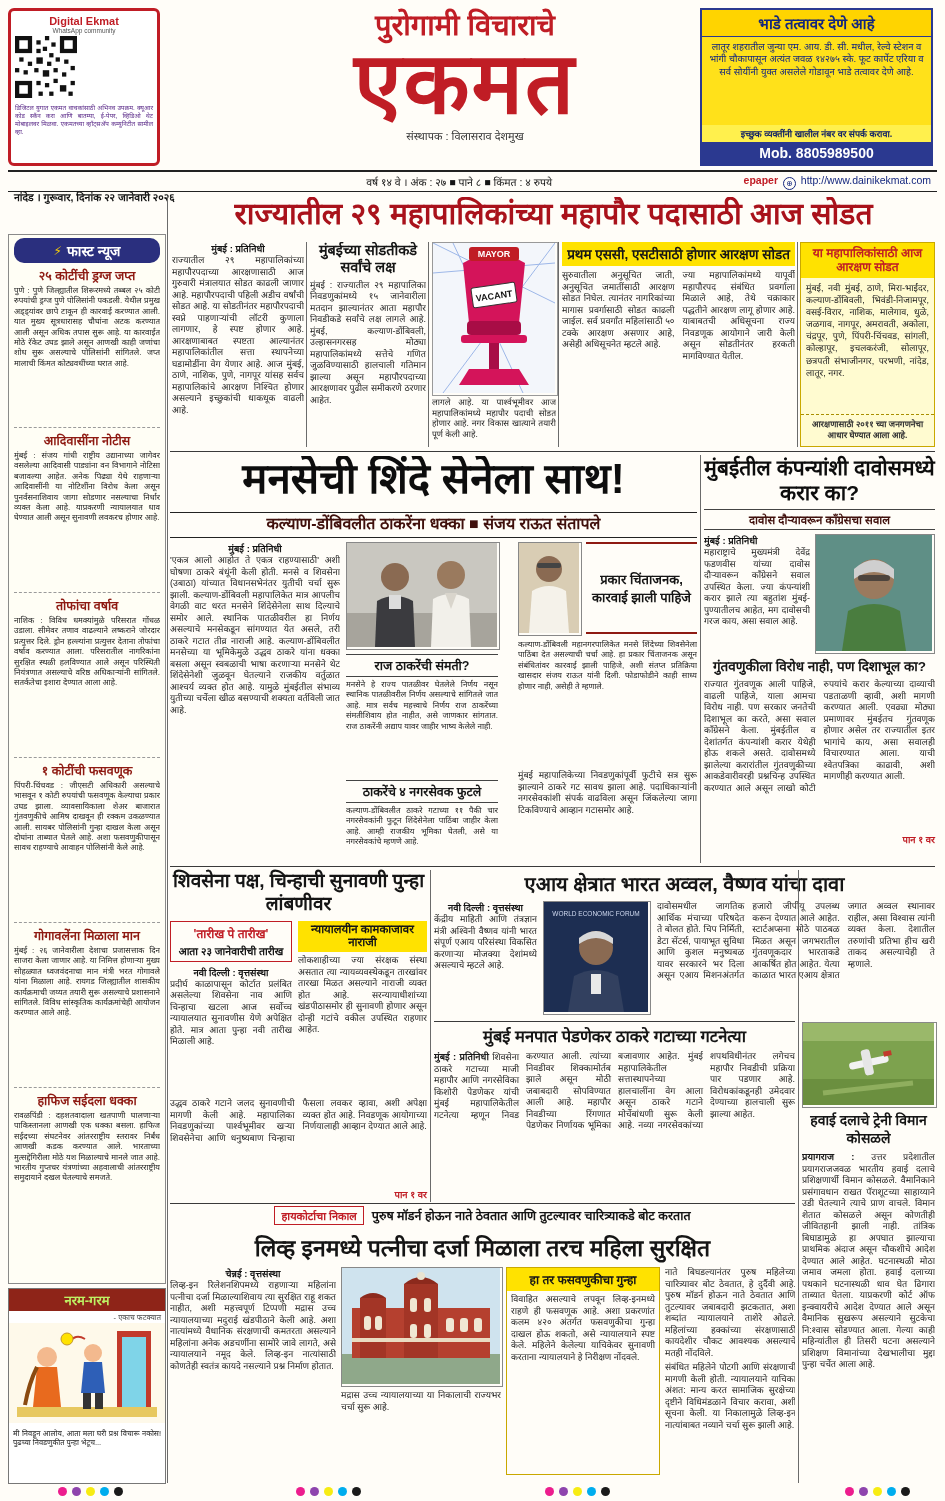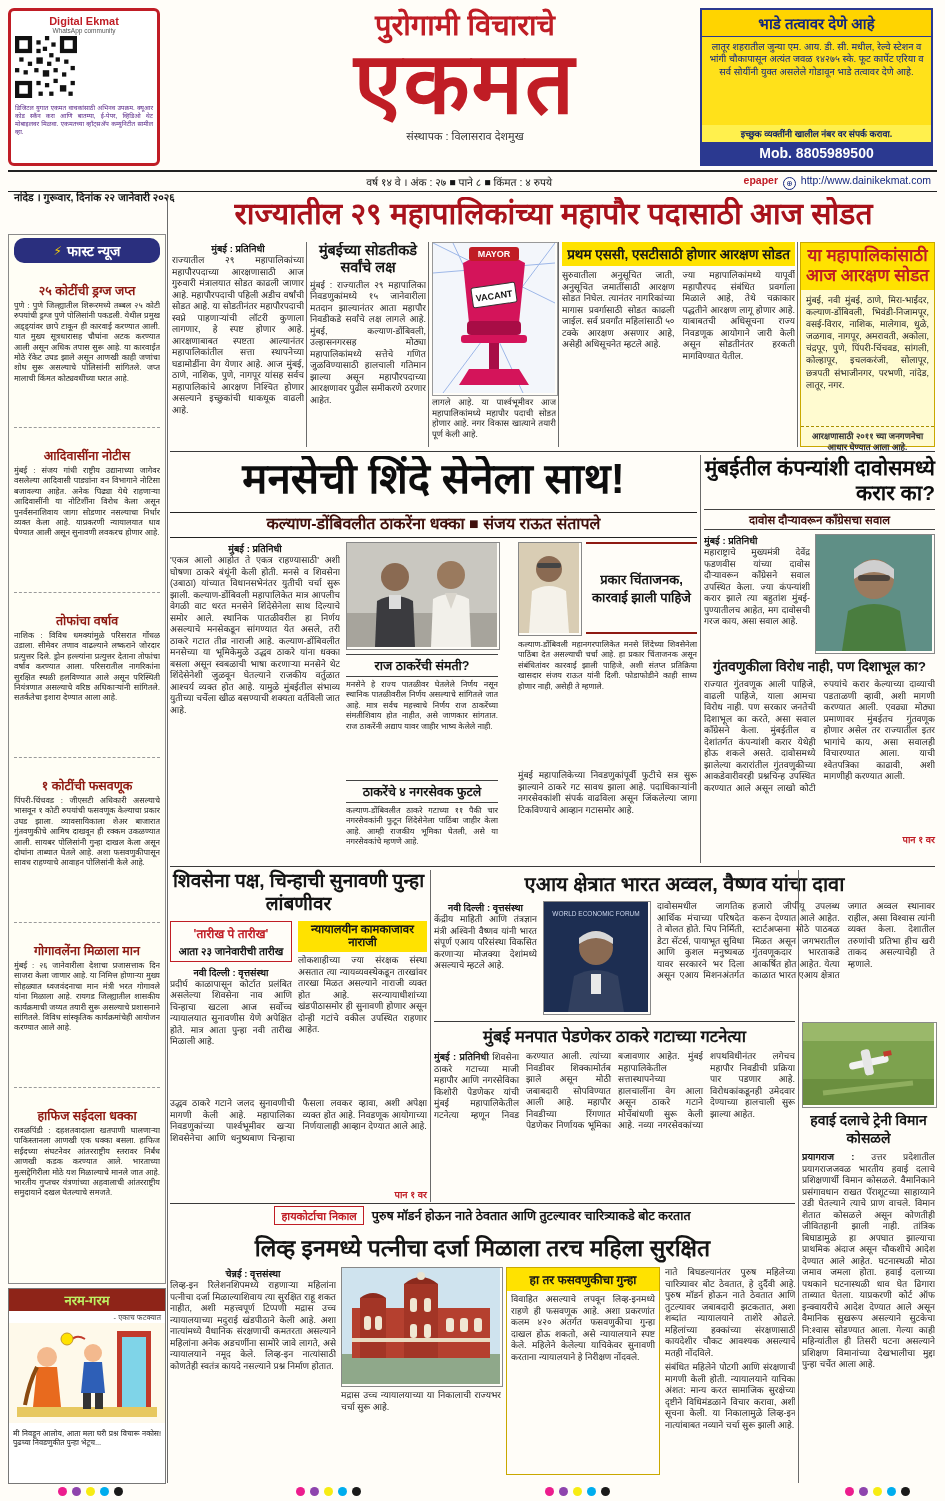--- a/index.html
+++ b/index.html
@@ -40,41 +40,41 @@
   .globe{display:inline-block;width:11px;height:11px;border-radius:50%;border:1.5px solid #14277e;color:#14277e;
          font-size:8px;line-height:11px;text-align:center;vertical-align:-2px;margin:0 2px;}
 
   .lead-head{left:170px;top:197px;width:767px;height:40px;color:#a9121b;font-size:30px;font-weight:bold;text-align:center;line-height:1.15;}
 
   
   .sidebar{left:8px;top:234px;width:158px;height:1050px;border:1px solid #8a8a8a;box-sizing:border-box;padding:3px 5px;background:#fffef5;}
   .fn-header{background:#2a2f7e;color:#fff;font-weight:bold;font-size:14px;text-align:center;border-radius:10px;
              padding:3px 0;display:flex;align-items:center;justify-content:center;gap:5px;}
   .fn-bolt{color:#ffd400;font-size:12px;}
-  .fn-item{height:165px;overflow:hidden;border-bottom:1px dashed #9a9a9a;padding-top:19px;box-sizing:border-box;}
+  .fn-item{height:165px;overflow:hidden;border-bottom:1px dashed #9a9a9a;padding-top:4px;box-sizing:border-box;}
   .fn-item:last-child{border-bottom:none;}
   .fn-head{color:#8e1a12;font-weight:bold;font-size:12.5px;text-align:center;margin-bottom:2px;}
 
   
   .cartoon{left:8px;top:1288px;width:158px;height:196px;border:1px solid #777;box-sizing:border-box;background:#fff;}
   .cartoon-title{background:#8e2418;color:#bef264;font-weight:bold;font-size:13px;text-align:center;padding:2px 0;}
   .cartoon-credit{font-size:7.5px;color:#444;text-align:right;padding:1px 4px;}
   .cartoon-cap{font-size:7.5px;line-height:1.25;color:#222;padding:2px 4px;text-align:justify;}
 
   
   .colA{left:172px;top:242px;width:132px;height:205px;}
   .colB{left:310px;top:242px;width:116px;height:205px;}
   .colB-head{font-size:14.5px;font-weight:bold;line-height:1.2;text-align:center;margin-bottom:3px;}
   .chair-wrap{left:432px;top:242px;width:124px;height:152px;border:1px solid #999;}
   .chair-cap{left:432px;top:397px;width:124px;height:50px;font-size:8.5px;line-height:1.25;text-align:justify;color:#222;}
   .reserveD{left:562px;top:242px;width:233px;height:205px;}
   .reserve-head{background:#ffe200;font-weight:bold;font-size:13.5px;text-align:center;padding:3px 2px;margin-bottom:4px;}
   .reserve-cols{column-count:2;column-gap:8px;height:172px;}
   .listE{left:800px;top:242px;width:135px;height:205px;border:1px solid #c9a800;background:#fffbd0;box-sizing:border-box;}
-  .list-head{background:#ffe200;color:#c01d25;font-weight:bold;font-size:17px;text-align:center;padding:3px 2px;line-height:1.2;}
+  .list-head{background:#ffe200;color:#c01d25;font-weight:bold;font-size:12px;text-align:center;padding:3px 2px;line-height:1.2;}
   .list-body{font-size:9px;line-height:1.35;padding:4px 5px;text-align:justify;color:#222;}
   .list-note{border-top:1px dashed #a98f00;font-size:8.5px;font-weight:bold;padding:3px 5px;text-align:center;color:#333;}
 
   
   .mns-head{left:170px;top:456px;width:527px;height:52px;font-size:42px;font-weight:bold;text-align:center;line-height:1.1;color:#0d0d0d;}
   .mns-deck{left:170px;top:512px;width:527px;height:24px;border-top:1.5px solid #222;border-bottom:1.5px solid #222;
             font-size:16px;font-weight:bold;text-align:center;line-height:22px;color:#40100c;}
   .mns-content{left:170px;top:542px;width:527px;height:320px;}
   .mns-col1{position:absolute;left:0;top:0;width:170px;height:320px;overflow:hidden;}
   .byline{font-weight:bold;font-size:9.5px;}
@@ -83,21 +83,21 @@
   .boxhead{font-weight:bold;font-size:12.5px;text-align:center;border-top:1px solid #444;border-bottom:1px solid #444;padding:2px 0;margin-bottom:3px;}
   .mns-futbox{position:absolute;left:176px;top:238px;width:152px;height:82px;overflow:hidden;}
   .mns-rautphoto{position:absolute;left:348px;top:0;width:62px;height:92px;border:1px solid #888;}
   .mns-rauthead{position:absolute;left:416px;top:0;width:111px;height:92px;font-weight:bold;font-size:13px;text-align:center;
                 display:flex;align-items:center;border-top:2px solid #8e1a12;border-bottom:2px solid #8e1a12;box-sizing:border-box;}
   .mns-rautbody{position:absolute;left:348px;top:98px;width:179px;height:126px;overflow:hidden;}
   .mns-col2{position:absolute;left:348px;top:228px;width:179px;height:92px;overflow:hidden;}
 
   
   .davos{left:704px;top:455px;width:231px;height:408px;}
-  .davos-head{font-size:21px;font-weight:bold;line-height:1.2;text-align:right;color:#0d0d0d;}
+  .davos-head{font-size:21px;font-weight:bold;line-height:1.2;text-align:center;color:#0d0d0d;}
   .davos-deck{border-top:1px solid #444;border-bottom:1px solid #444;font-size:11.5px;font-weight:bold;text-align:center;padding:2px 0;margin:4px 0;color:#40100c;}
   .davos-row{display:flex;gap:5px;margin-top:2px;}
   .davos-photo{width:118px;height:118px;border:1px solid #888;flex:none;}
   .davos-sub{font-size:13.5px;font-weight:bold;text-align:center;line-height:1.25;margin:5px 0 3px;}
   .davos-body{column-count:2;column-gap:8px;height:152px;overflow:hidden;}
   .pageref{color:#c01d25;font-weight:bold;font-size:9.5px;text-align:right;margin-top:2px;}
 
   
   .shiv{left:170px;top:870px;width:257px;height:332px;}
   .shiv-head{font-size:19px;font-weight:bold;text-align:center;line-height:1.2;}

